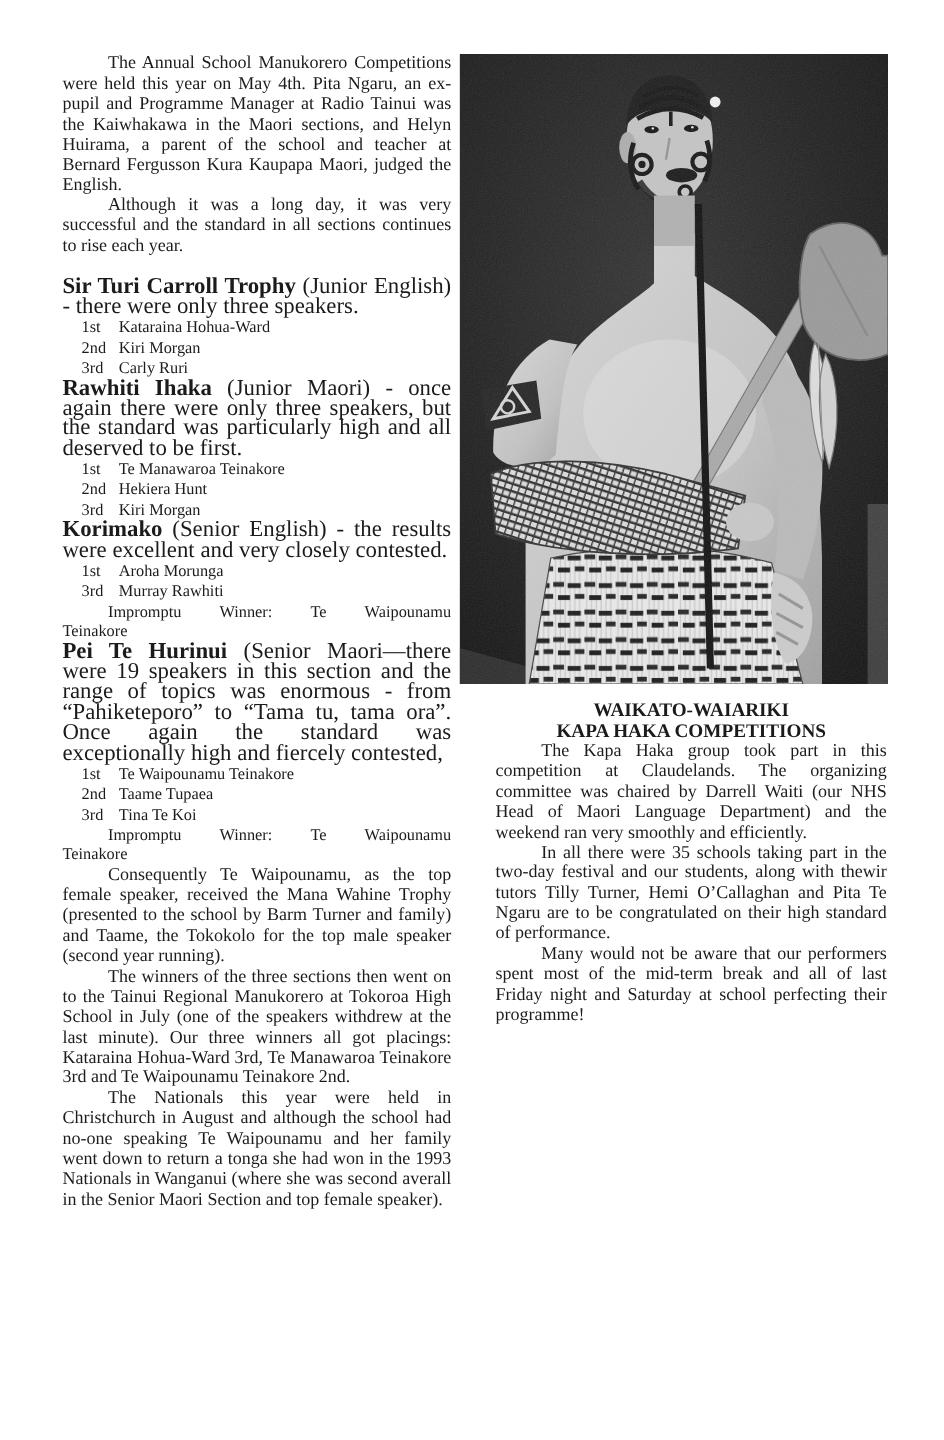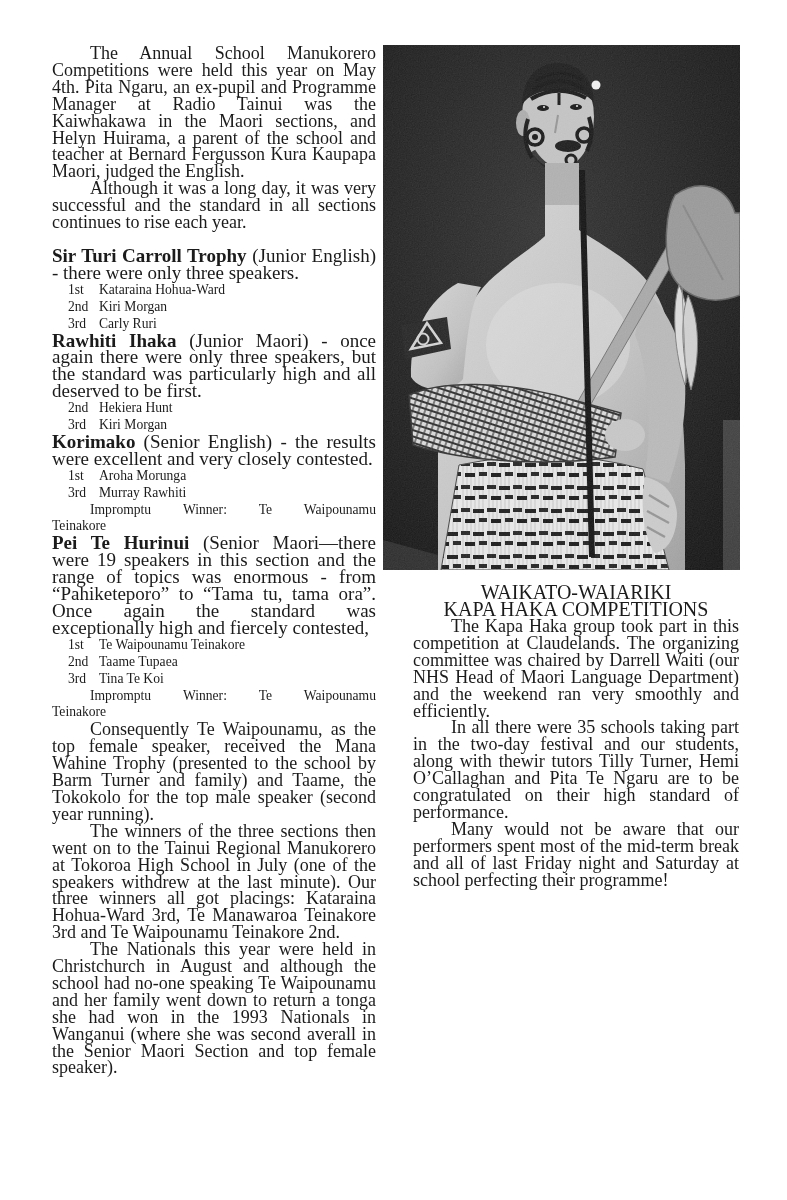--- a/index.html
+++ b/index.html
@@ -5,53 +5,54 @@
   html,body{margin:0;padding:0;background:#ffffff;}
   body{width:787px;height:1200px;position:relative;
        font-family:"Liberation Serif","DejaVu Serif",serif;
        color:#1b1b1b;}
   .page{position:absolute;left:0;top:0;width:787px;height:1200px;background:#ffffff;overflow:hidden;}
 
   .col-left{position:absolute;left:52px;top:45px;width:324px;}
   .photo-wrap{position:absolute;left:383px;top:45px;width:357px;height:525px;}
   .col-right{position:absolute;left:413px;top:584px;width:326px;}
 
-  p.para{margin:0;font-size:18px;line-height:16.9px;text-align:justify;}
+  p.para{margin:0;font-size:15px;line-height:16.9px;text-align:justify;}
   .indent{text-indent:38px;}
   .sp{margin-top:17px;}
   .gap{height:17px;}
 
   p.sec{margin:0;font-size:19px;line-height:16.9px;text-align:justify;}
   p.sec b{font-weight:bold;}
 
   .row{margin-left:16px;font-size:13.6px;line-height:16.9px;}
   .row .rank{display:inline-block;width:31px;}
 
   p.imp{margin:0;font-size:13.6px;line-height:16.9px;text-align:justify;
         text-indent:38px;word-spacing:9px;}
 
-  .rc-head{margin-top:0;text-align:center;font-weight:normal;font-size:20px;line-height:17px;}
+  .rc-head{margin-top:0;text-align:center;font-weight:bold;font-size:16px;line-height:17px;}
   .rc-first{margin-top:17px;}
 </style>
 </head>
 <body>
 
 <div class="page">
 
   <div class="col-left">
     <p class="para indent">The Annual School Manukorero Competitions were held this year on May 4th. Pita Ngaru, an ex-pupil and Programme Manager at Radio Tainui was the Kaiwhakawa in the Maori sections, and Helyn Huirama, a parent of the school and teacher at Bernard Fergusson Kura Kaupapa Maori, judged the English.</p>
     <p class="para indent">Although it was a long day, it was very successful and the standard in all sections continues to rise each year.</p>
     <div class="gap"></div>
 
     <p class="sec"><b>Sir Turi Carroll Trophy</b><span> (Junior English) - there were only three speakers.</span></p>
     <div class="row"><span class="rank">1st</span><span>Kataraina Hohua-Ward</span></div>
     <div class="row"><span class="rank">2nd</span><span>Kiri Morgan</span></div>
     <div class="row"><span class="rank">3rd</span><span>Carly Ruri</span></div>
 
     <p class="sec"><b>Rawhiti Ihaka</b><span> (Junior Maori) - once again there were only three speakers, but the standard was particularly high and all deserved to be first.</span></p>
+    <div class="row"><span class="rank">1st</span><span>Te Manawaroa Teinakore</span></div>
     <div class="row"><span class="rank">2nd</span><span>Hekiera Hunt</span></div>
     <div class="row"><span class="rank">3rd</span><span>Kiri Morgan</span></div>
 
     <p class="sec"><b>Korimako</b><span> (Senior English) - the results were excellent and very closely contested.</span></p>
     <div class="row"><span class="rank">1st</span><span>Aroha Morunga</span></div>
     <div class="row"><span class="rank">3rd</span><span>Murray Rawhiti</span></div>
     <p class="imp">Impromptu Winner: Te Waipounamu Teinakore</p>
 
     <p class="sec"><b>Pei Te Hurinui</b><span> (Senior Maori—there were 19 speakers in this section and the range of topics was enormous - from “Pahiketeporo” to “Tama tu, tama ora”. Once again the standard was exceptionally high and fiercely contested,</span></p>
     <div class="row"><span class="rank">1st</span><span>Te Waipounamu Teinakore</span></div>

